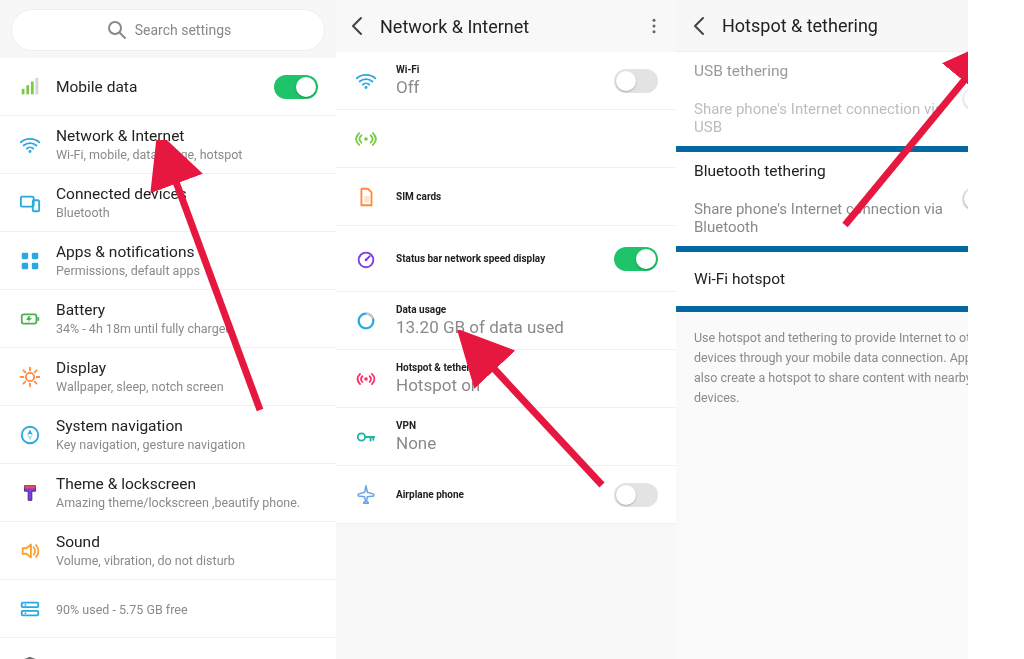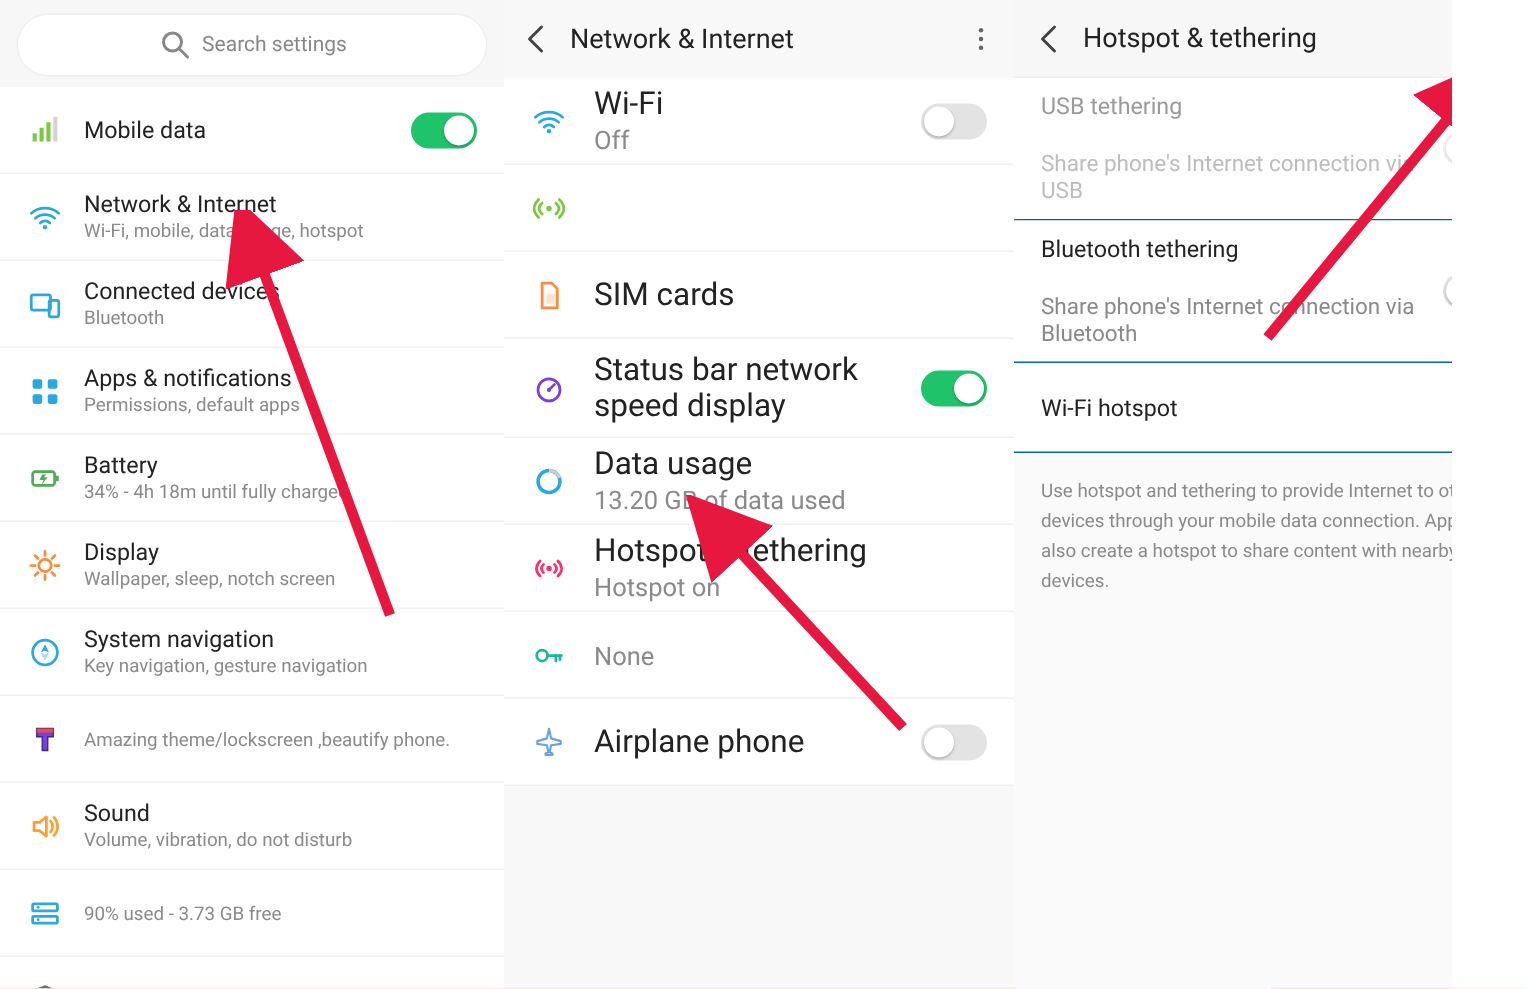--- a/index.html
+++ b/index.html
@@ -1,17 +1,17 @@
 <!DOCTYPE html>
 <html><head>
 <meta charset="utf-8">
 <style>
   html,body{margin:0;padding:0;font-family:-apple-system,Roboto,"Segoe UI",Arial,sans-serif;background:#fff;color:#222;}
   *{box-sizing:border-box;}
-  .stage{position:relative;width:968px;height:659px;overflow:hidden;background:#fca5a5;}
+  .stage{position:relative;width:968px;height:659px;overflow:hidden;background:#15803d;}
   .pane{position:absolute;top:0;height:659px;background:#fff;overflow:hidden;}
   .pane1{left:0;width:336px;background:#f7f7f7;}
   .pane2{left:336px;width:340px;background:#f8f8f8;}
   .pane3{left:676px;width:348px;background:#fafafa;}
 
   
   .search-wrap{padding:10px 12px 8px;background:#f7f7f7;}
   .search{
     display:flex;align-items:center;justify-content:center;gap:6px;
     background:#fff;border-radius:24px;height:40px;color:#888;font-size:14px;
@@ -37,29 +37,29 @@
 
   
   .p2-header{display:flex;align-items:center;height:52px;padding:0 10px;background:#f8f8f8;}
   .p2-header .title{font-size:18px;color:#222;margin-left:10px;flex:1;}
   .p2-list{background:#fff;}
   .p2-row{
     display:flex;align-items:center;gap:18px;padding:0 18px;min-height:58px;
     border-bottom:1px solid #efefef;background:#fff;
   }
   .p2-row .labels{flex:1;display:flex;flex-direction:column;justify-content:center;}
-  .p2-title{font-size:21px;color:#222;}
+  .p2-title{font-size:10px;color:#222;font-weight:bold;}
   .p2-sub{font-size:17px;color:#8a8a8a;margin-top:2px;}
 
   
   .p3-header{display:flex;align-items:center;height:52px;padding:0 12px;background:#f7f7f7;border-bottom:1px solid #eee;}
   .p3-header .title{font-size:18px;color:#222;margin-left:10px;flex:1;}
   .p3-row{
     display:flex;align-items:center;gap:14px;padding:10px 18px;min-height:60px;
-    border-bottom:1px solid #0369a1;background:#fff;
+    border-bottom:6px solid #0369a1;background:#fff;
   }
   .p3-row .labels{flex:1;display:flex;flex-direction:column;justify-content:center;}
   .p3-title{font-size:15.5px;color:#222;}
   .p3-sub{font-size:15px;color:#8a8a8a;margin-top:20px;}
   .p3-row.disabled .p3-title{color:#9a9a9a;}
   .p3-row.disabled .p3-sub{color:#bdbdbd;}
   .p3-row.disabled .toggle{opacity:.5;}
   .p3-help{padding:16px 18px;font-size:12.5px;color:#8a8a8a;line-height:1.6;}
 
   .more-dots{width:24px;height:24px;flex:0 0 24px;display:flex;align-items:center;justify-content:center;}
@@ -189,20 +189,21 @@
         </div>
         <div class="p1-row">
           <span class="icon">
             <svg viewBox="0 0 24 24" width="22" height="22">
               <path d="M6 4 h12 v6 h-4 v10 h-4 v-10 h-4 z" fill="#7a3de6"></path>
               <path d="M6 4 h12 v6 h-4 v10 h-4 v-10 h-4 z" fill="none" stroke="#3b2a7a" stroke-width="1"></path>
               <rect x="6" y="4" width="12" height="3" fill="#e64d4d"></rect>
             </svg>
           </span>
           <div class="labels">
+            <span class="p1-title">Theme &amp; lockscreen</span>
             <span class="p1-sub">Amazing theme/lockscreen ,beautify phone.</span>
           </div>
         </div>
         <div class="p1-row">
           <span class="icon">
             <svg viewBox="0 0 24 24" width="22" height="22">
               <path d="M4 9 h4 l5 -4 v14 l-5 -4 h-4 z" fill="none" stroke="#ff9f2e" stroke-width="2" stroke-linejoin="round"></path>
               <path d="M16 8 C18 10 18 14 16 16" fill="none" stroke="#ff9f2e" stroke-width="2" stroke-linecap="round"></path>
               <path d="M18.5 5.5 C22 9 22 15 18.5 18.5" fill="none" stroke="#ff9f2e" stroke-width="2" stroke-linecap="round"></path>
             </svg>
@@ -215,21 +216,21 @@
         <div class="p1-row">
           <span class="icon">
             <svg viewBox="0 0 24 24" width="22" height="22">
               <rect x="3" y="5" width="18" height="5" rx="1" fill="none" stroke="#2aa8e0" stroke-width="2"></rect>
               <rect x="3" y="14" width="18" height="5" rx="1" fill="none" stroke="#2aa8e0" stroke-width="2"></rect>
               <circle cx="7" cy="7.5" r="1" fill="#2aa8e0"></circle>
               <circle cx="7" cy="16.5" r="1" fill="#2aa8e0"></circle>
             </svg>
           </span>
           <div class="labels">
-            <span class="p1-sub">90% used - 3.73 GB free</span>
+            <span class="p1-sub">90% used - 5.75 GB free</span>
           </div>
         </div>
         <div class="p1-row single p1-cut">
           <span class="icon">
             <svg viewBox="0 0 24 24" width="22" height="22">
               <path d="M12 2 l8 3 v6 c0 5 -3.5 9 -8 11 c-4.5 -2 -8 -6 -8 -11 v-6 z" fill="none" stroke="#6b6b6b" stroke-width="2"></path>
             </svg>
           </span>
           <div class="labels">
             <span class="p1-title">Security &amp; location</span>
@@ -337,20 +338,21 @@
         <div class="p2-row">
           <span class="icon">
             <svg viewBox="0 0 24 24" width="22" height="22">
               <circle cx="7" cy="12" r="4" fill="none" stroke="#1fb5a5" stroke-width="2"></circle>
               <line x1="11" y1="12" x2="21" y2="12" stroke="#1fb5a5" stroke-width="2" stroke-linecap="round"></line>
               <line x1="17" y1="12" x2="17" y2="16" stroke="#1fb5a5" stroke-width="2" stroke-linecap="round"></line>
               <line x1="20" y1="12" x2="20" y2="15" stroke="#1fb5a5" stroke-width="2" stroke-linecap="round"></line>
             </svg>
           </span>
           <div class="labels">
+            <span class="p2-title">VPN</span>
             <span class="p2-sub">None</span>
           </div>
         </div>
         <div class="p2-row">
           <span class="icon">
             <svg viewBox="0 0 24 24" width="22" height="22">
               <path d="M12 2 l1.5 7 l7 2 v2 l-7 1 l-1 5 l2 1 v1 h-5 v-1 l2 -1 l-1 -5 l-7 -1 v-2 l7 -2 z" fill="none" stroke="#6aa2e6" stroke-width="1.6" stroke-linejoin="round"></path>
             </svg>
           </span>
           <div class="labels">

